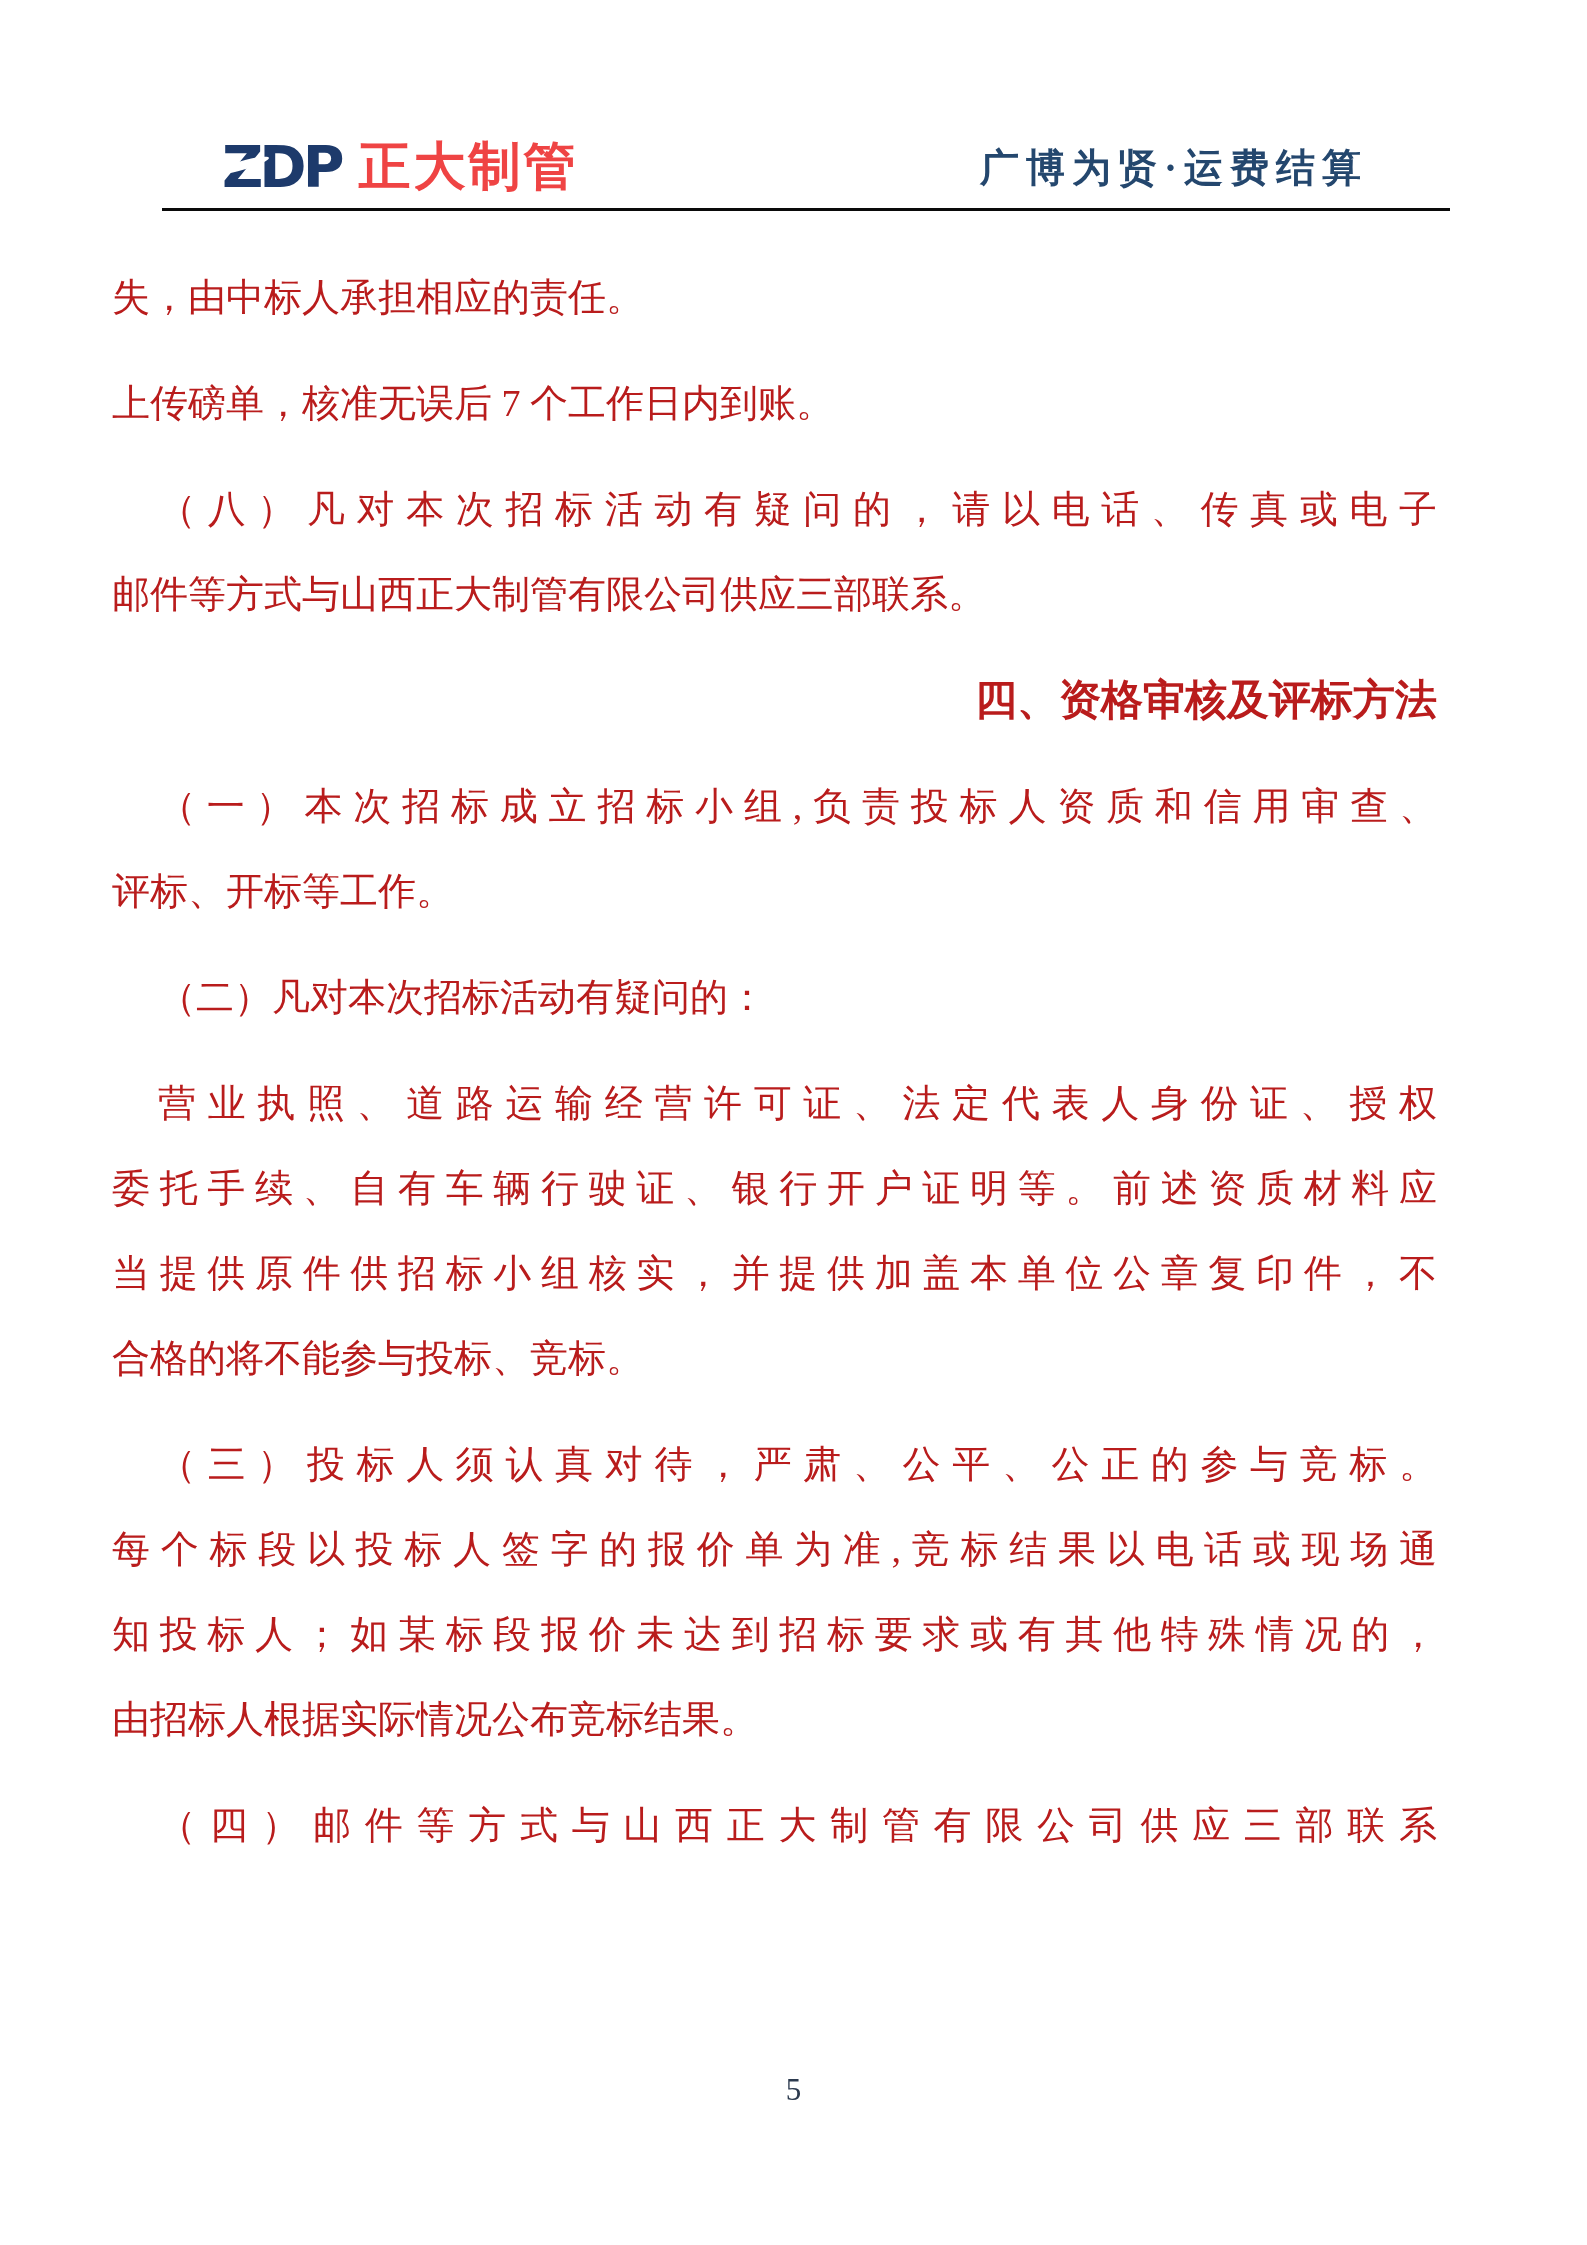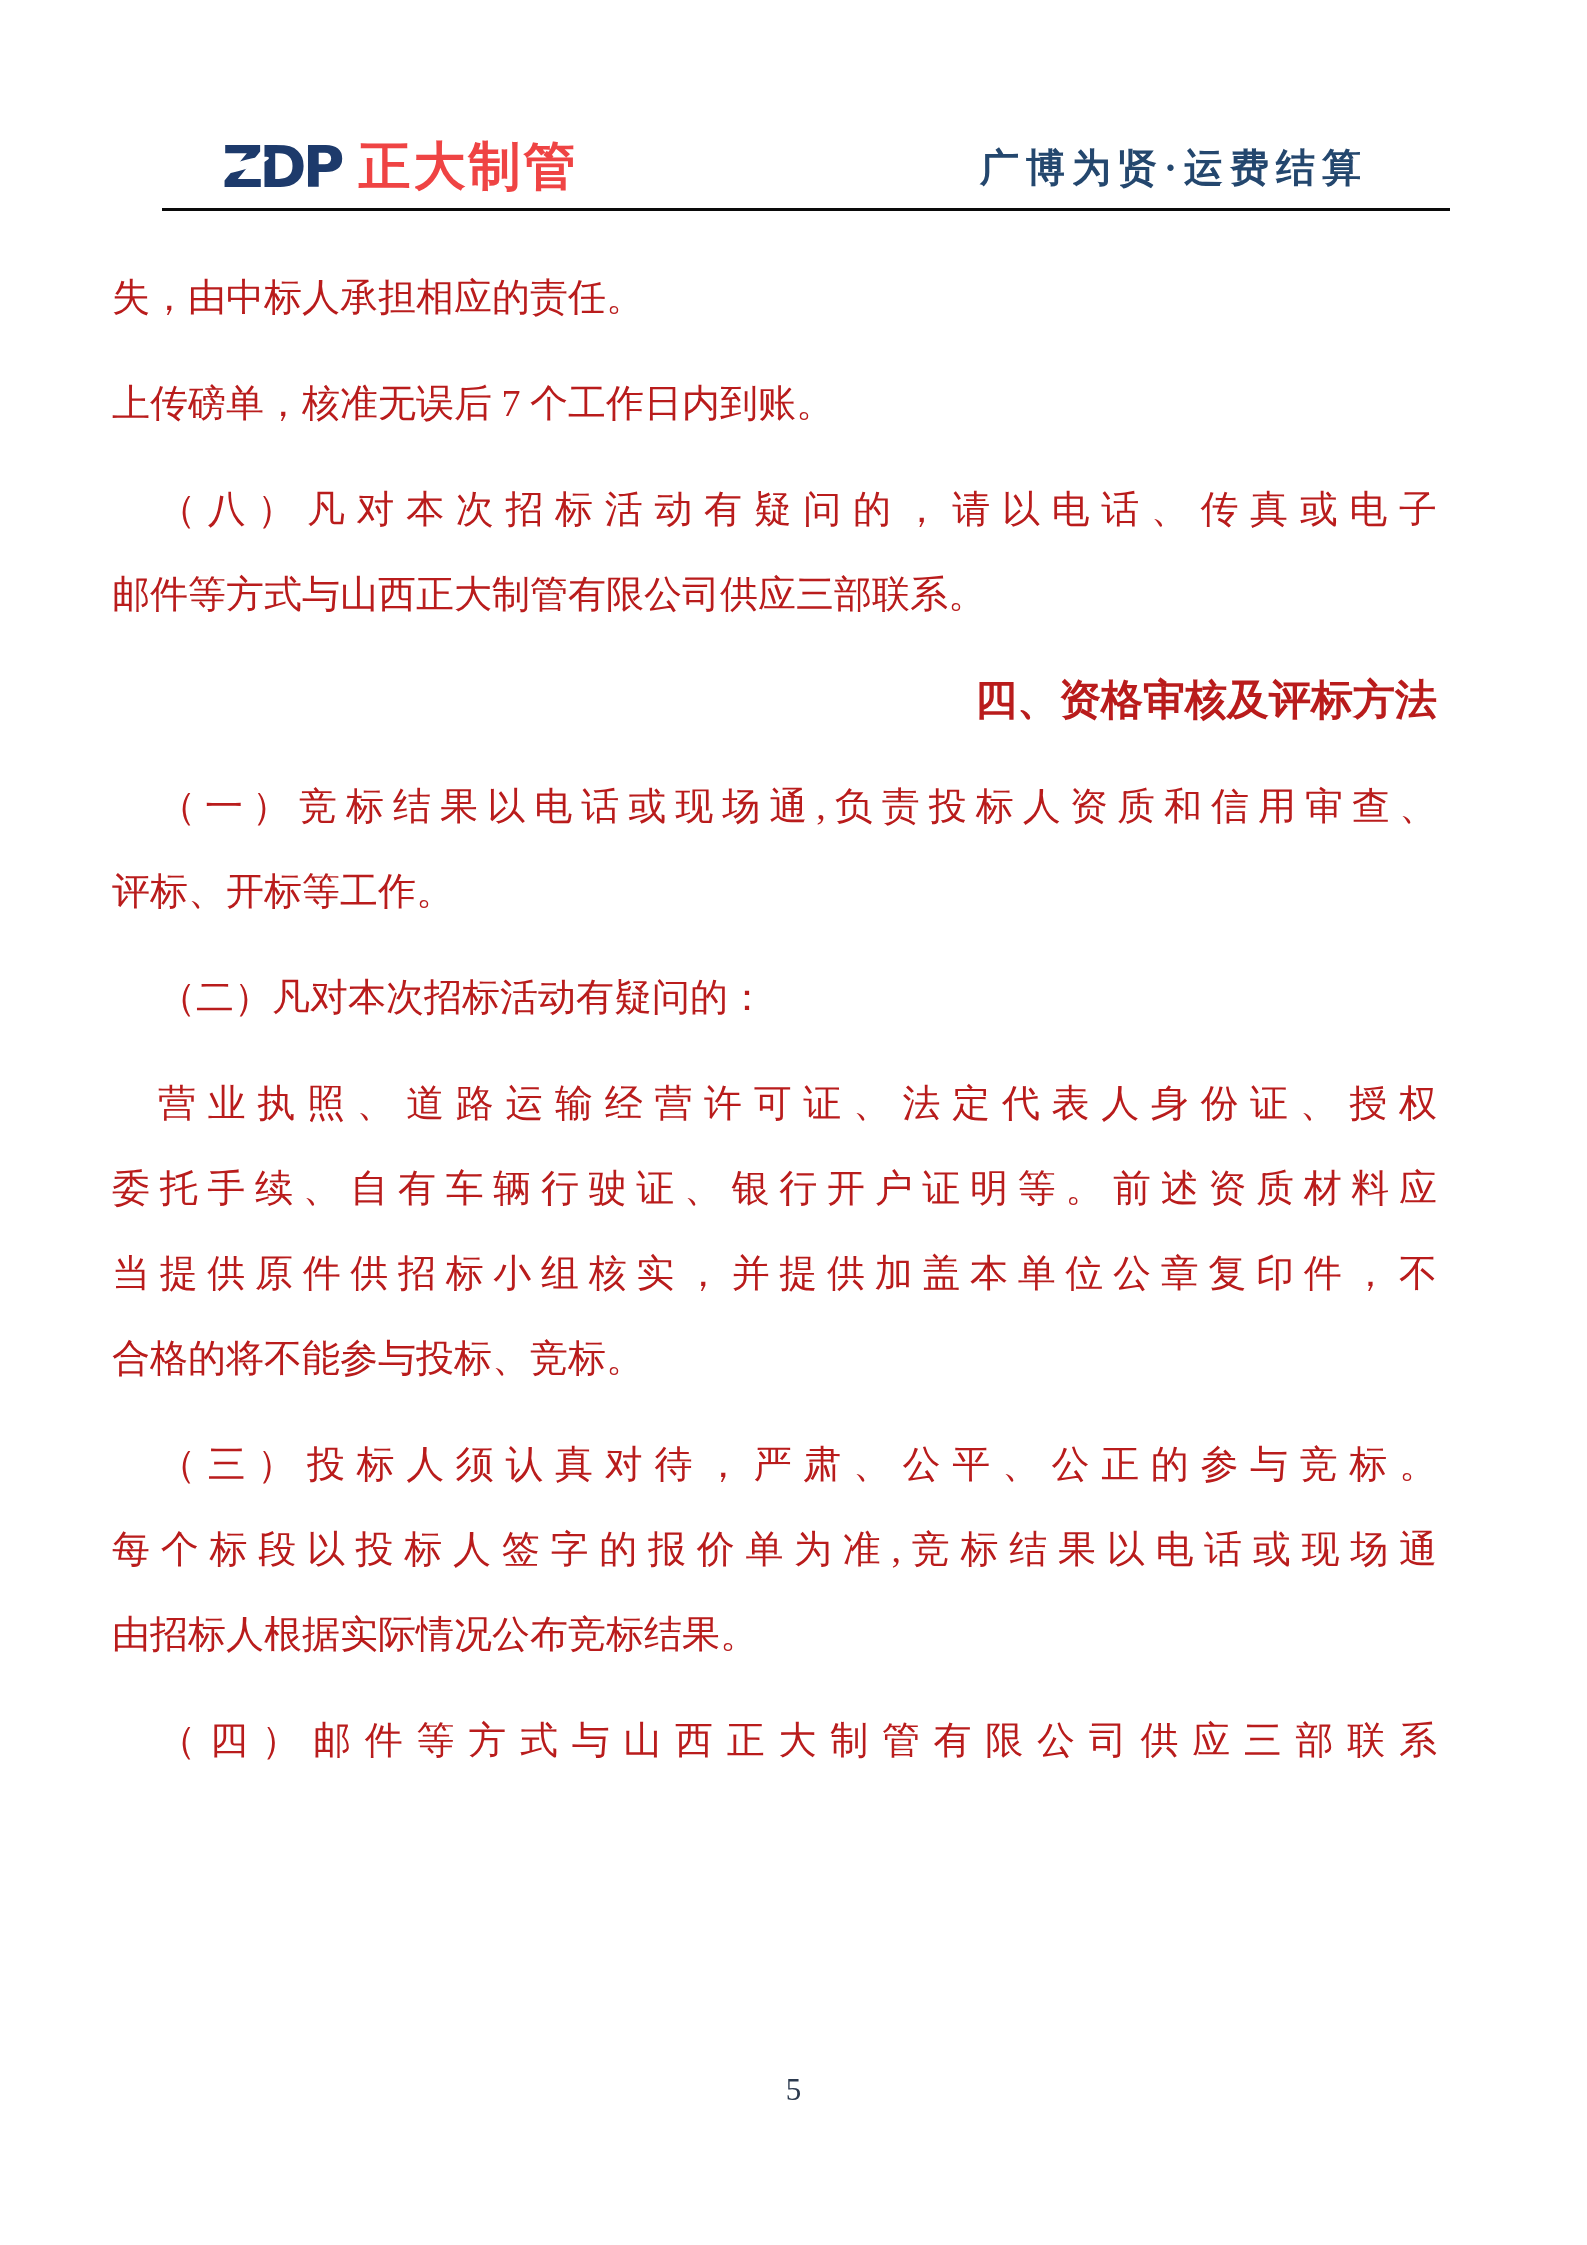--- a/index.html
+++ b/index.html
@@ -128,35 +128,36 @@
         <div class="line">上传磅单，核准无误后 7 个工作日内到账。</div>
       </div>
       <div class="para">
         <div class="line just indent">（八）凡对本次招标活动有疑问的，请以电话、传真或电子</div>
         <div class="line">邮件等方式与山西正大制管有限公司供应三部联系。</div>
       </div>
       <div class="para heading">
         <div class="line indent">四、资格审核及评标方法</div>
       </div>
       <div class="para">
-        <div class="line just indent">（一）竞标结果以电话或现场通,负责投标人资质和信用审查、</div>
+        <div class="line just indent">（一）本次招标成立招标小组,负责投标人资质和信用审查、</div>
         <div class="line">评标、开标等工作。</div>
       </div>
       <div class="para">
         <div class="line indent">（二）凡对本次招标活动有疑问的：</div>
       </div>
       <div class="para">
         <div class="line just indent">营业执照、道路运输经营许可证、法定代表人身份证、授权</div>
         <div class="line just">委托手续、自有车辆行驶证、银行开户证明等。前述资质材料应</div>
         <div class="line just">当提供原件供招标小组核实，并提供加盖本单位公章复印件，不</div>
         <div class="line">合格的将不能参与投标、竞标。</div>
       </div>
       <div class="para">
         <div class="line just indent">（三）投标人须认真对待，严肃、公平、公正的参与竞标。</div>
         <div class="line just">每个标段以投标人签字的报价单为准,竞标结果以电话或现场通</div>
+        <div class="line just">知投标人；如某标段报价未达到招标要求或有其他特殊情况的，</div>
         <div class="line">由招标人根据实际情况公布竞标结果。</div>
       </div>
       <div class="para">
         <div class="line just indent">（四）邮件等方式与山西正大制管有限公司供应三部联系</div>
       </div>
     </div>
 
   <div class="footer">
     <span class="page-number">5</span>
   </div>

